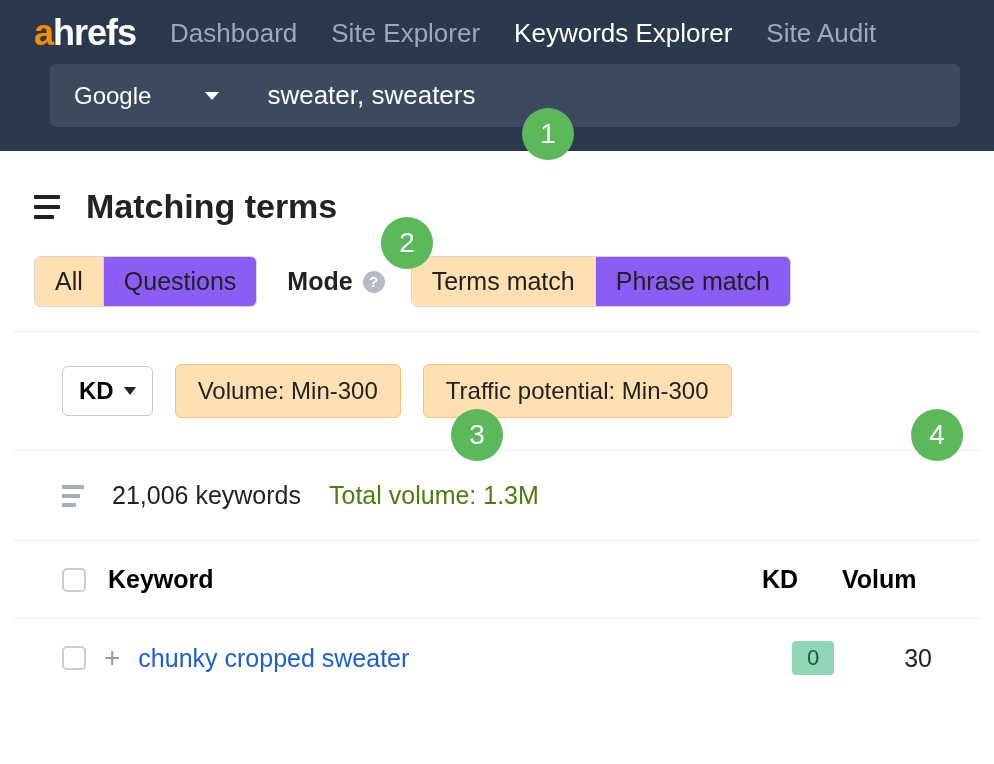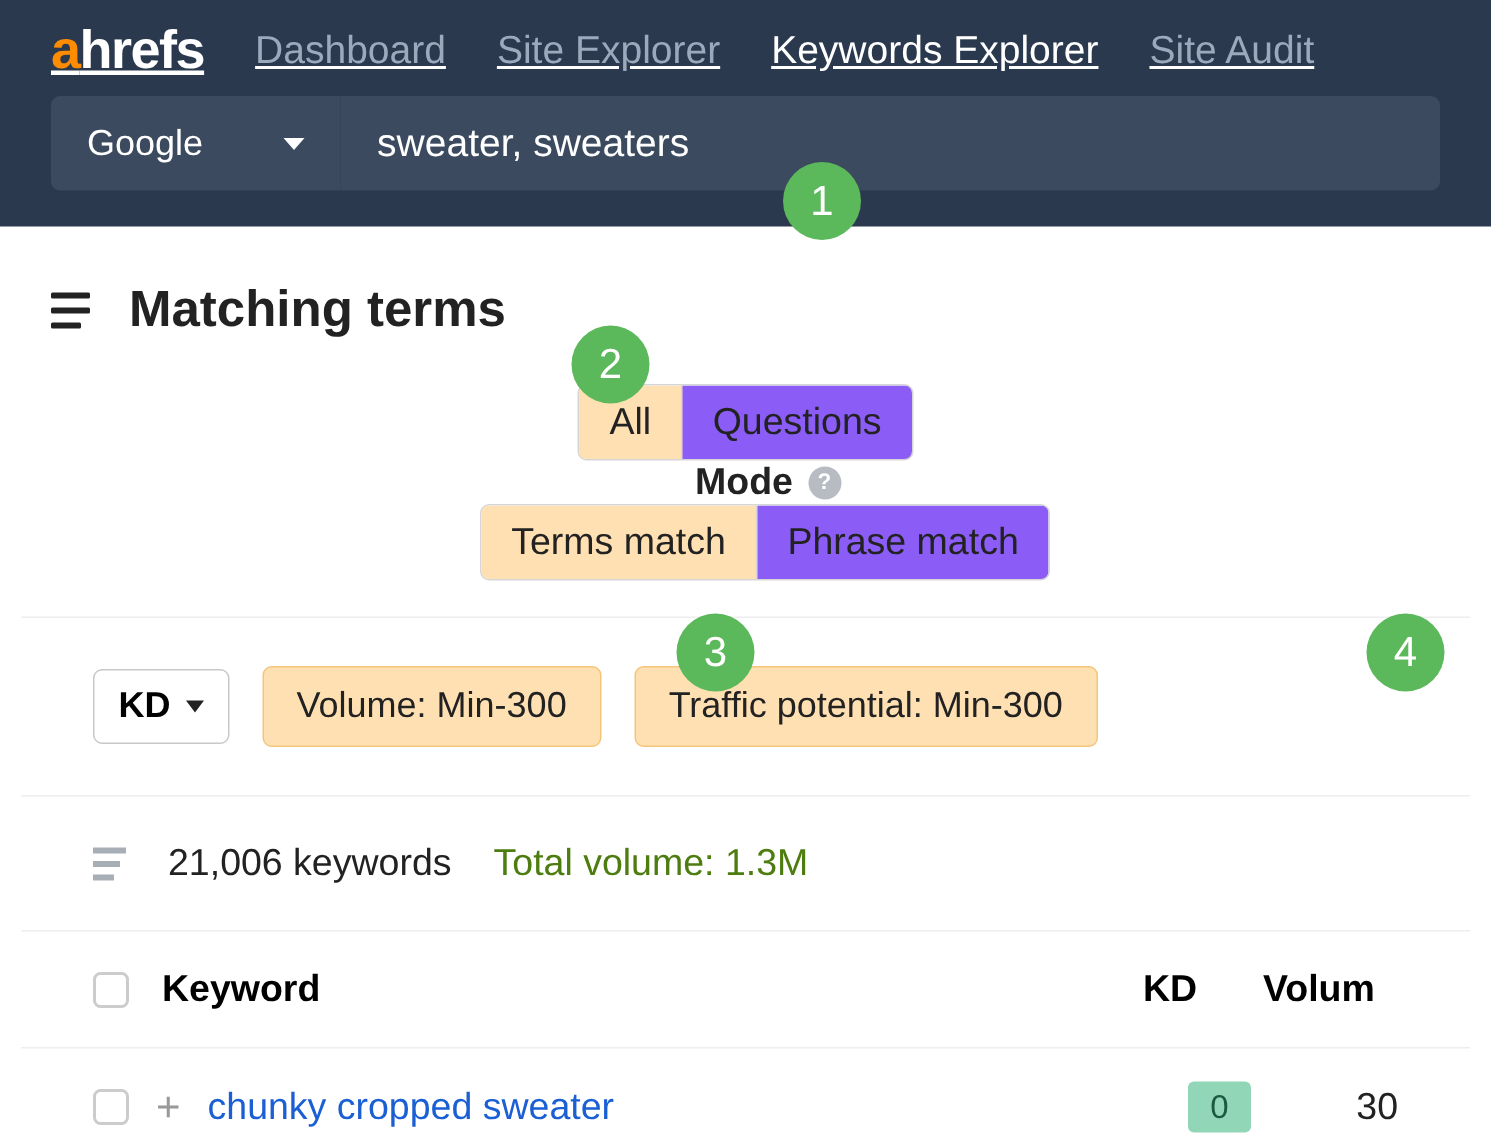--- a/index.html
+++ b/index.html
@@ -1,40 +1,40 @@
 <!DOCTYPE html>
 <html><head>
   <meta charset="utf-8">
   <style>
     * { margin: 0; padding: 0; box-sizing: border-box; }
     body { font-family: -apple-system, BlinkMacSystemFont, "Segoe UI", Helvetica, Arial, sans-serif; background: #fff; width: 994px; height: 764px; overflow: hidden; }
     
     
     .header { background: #2b394f; color: #fff; }
-    .top-nav { display: flex; align-items: center; padding: 12px 34px 10px 34px; gap: 34px; text-decoration: underline; }
+    .top-nav { display: flex; align-items: center; padding: 12px 34px 10px 34px; gap: 34px; }
     .logo { font-size: 36px; font-weight: 700; letter-spacing: -1px; }
     .logo .a { color: #ff8c00; }
     .logo .rest { color: #fff; }
     .nav-item { color: #9ca9bd; font-size: 26px; cursor: pointer; }
     .nav-item.active { color: #fff; font-weight: 500; }
     
     .search-row { display: flex; padding: 0 34px 24px 34px; gap: 0; position: relative; }
-    .engine-select { background: #3b4a5f; color: #fff; font-size: 24px; padding: 16px 24px; border-radius: 6px 0 0 6px; display: flex; align-items: center; gap: 54px; cursor: pointer; }
+    .engine-select { background: #3b4a5f; color: #fff; font-size: 24px; padding: 16px 24px; border-radius: 6px 0 0 6px; display: flex; align-items: center; gap: 54px; cursor: pointer; margin-left: 16px; }
     .engine-select .chev { width: 0; height: 0; border-left: 7px solid transparent; border-right: 7px solid transparent; border-top: 8px solid #fff; }
     .search-input { flex: 1; background: #3b4a5f; color: #fff; font-size: 26px; padding: 16px 24px; border: none; border-radius: 0 6px 6px 0; }
     
     
     .title-row { display: flex; align-items: center; gap: 26px; padding: 36px 34px 30px 34px; position: relative; }
     .hamburger { display: flex; flex-direction: column; gap: 6px; cursor: pointer; }
     .hamburger .bar { width: 26px; height: 4px; background: #222; border-radius: 1px; }
     .hamburger .bar.short { width: 20px; }
     .page-title { font-size: 34px; font-weight: 700; color: #222; }
     
     
-    .tabs-row { display: flex; align-items: center; padding: 0 34px 24px 34px; gap: 0; flex-direction: column; }
+    .tabs-row { display: flex; align-items: center; padding: 0 34px 24px 34px; gap: 0; }
     .tab-group { display: flex; border: 1px solid #d6d6d6; border-radius: 6px; overflow: hidden; }
     .tab { font-size: 25px; padding: 10px 20px; cursor: pointer; background: #8b5cf6; color: #222; }
     .tab.active { background: #ffe0b2; color: #222; }
     .tab.sep { border-right: 1px solid #d6d6d6; }
     .mode-label { font-size: 25px; font-weight: 700; margin-left: 30px; display: flex; align-items: center; gap: 10px; color: #222; }
     .help-icon { width: 22px; height: 22px; border-radius: 50%; background: #b7bcc3; color: #fff; font-size: 15px; display: flex; align-items: center; justify-content: center; font-weight: 700; }
     .mode-tabs { margin-left: 26px; }
     
     
     .filters-panel { margin: 0 14px; border-top: 1px solid #eee; padding: 32px 48px; display: flex; align-items: center; gap: 22px; border-bottom: 1px solid #eee; position: relative; }

